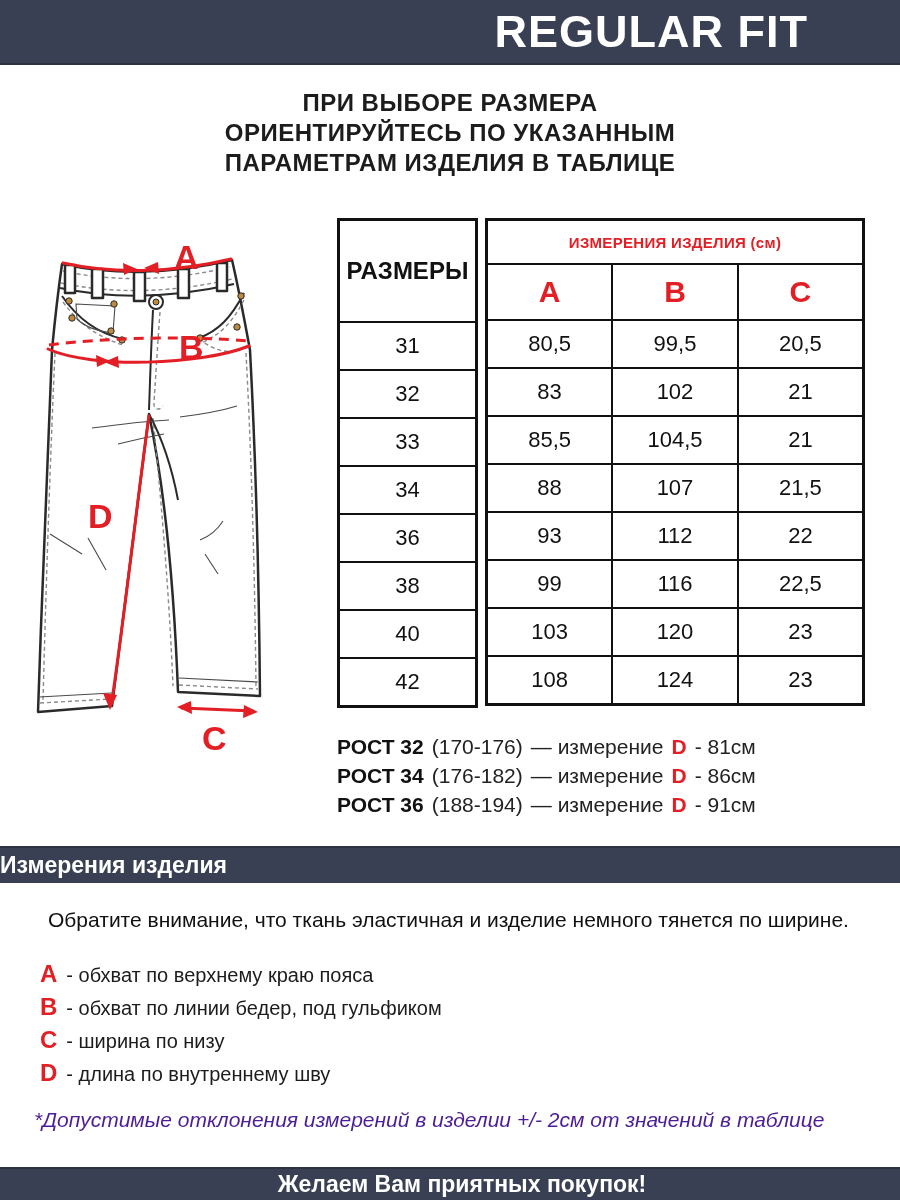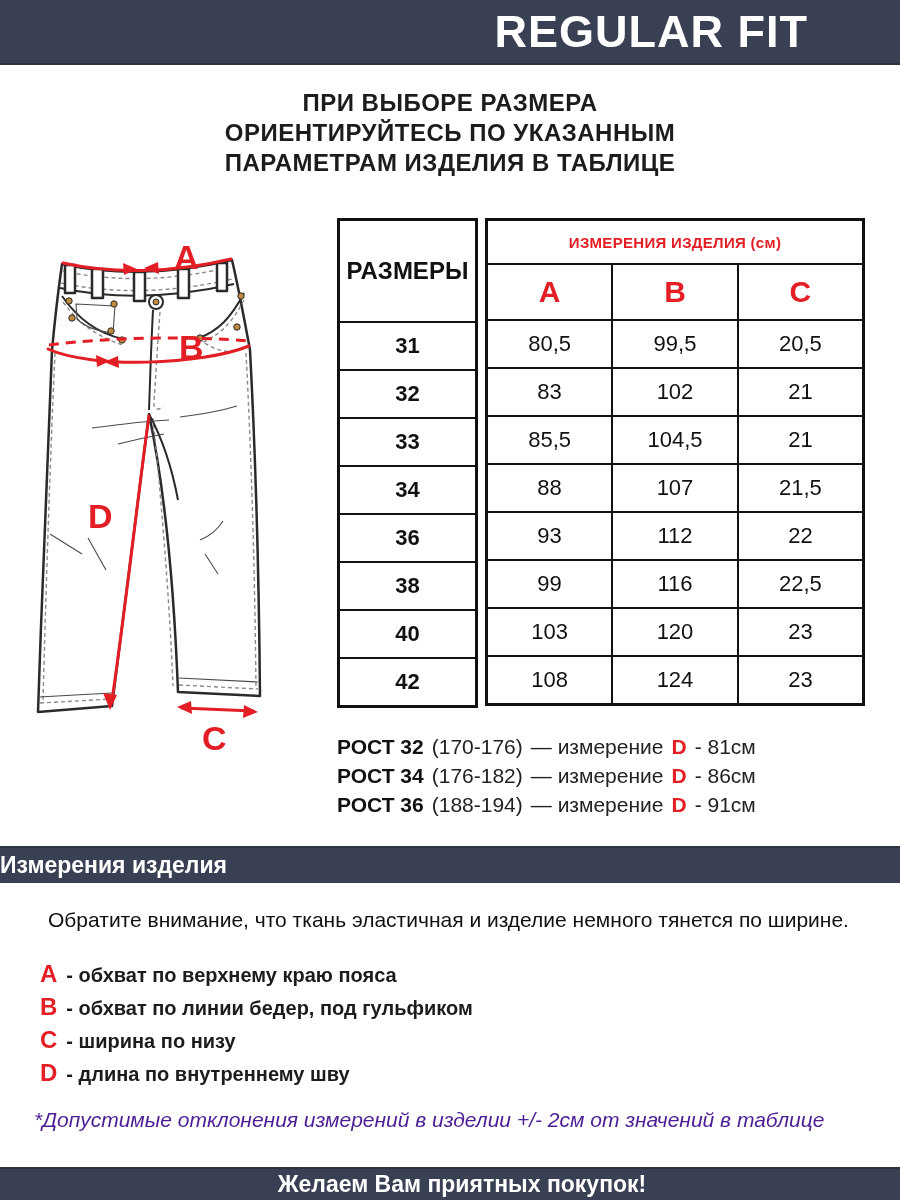--- a/index.html
+++ b/index.html
@@ -47,21 +47,21 @@
   .j-red-dash{fill:none;stroke:var(--red);stroke-width:3;stroke-dasharray:10 7;stroke-linecap:butt;}
   .j-arr{fill:var(--red);}
   .j-lbl{fill:var(--red);font-family:"Liberation Sans",sans-serif;font-weight:bold;font-size:34px;}
 
   
   .tables{position:absolute;left:337px;top:218px;display:flex;gap:7px;align-items:flex-start;}
   table.t{border-collapse:collapse;background:#fff;border:3px solid #111;}
   table.t th,table.t td{border:2px solid #111;text-align:center;vertical-align:middle;padding:0;}
   .sizes-t{width:141px;padding-left:33px;}
   .sizes-h{height:100px;font-size:24px;font-weight:bold;color:#111;}
-  .size-cell{height:46px;font-size:22px;font-weight:bold;color:#111;margin-top:12px;}
+  .size-cell{height:46px;font-size:22px;font-weight:normal;color:#111;margin-top:12px;}
   .meas-t{width:380px;table-layout:fixed;}
   .group-h{height:42px;font-size:15px;font-weight:bold;color:var(--red);letter-spacing:.3px;}
   .col-h{height:54px;font-size:30px;font-weight:bold;color:var(--red);}
   .meas-t td{height:46px;font-size:22px;color:#111;}
 
   
   .hnotes{position:absolute;left:337px;top:733px;display:flex;flex-direction:column;gap:2px;}
   .hn{display:flex;gap:8px;align-items:baseline;font-size:21px;line-height:27px;color:#222;}
   .hn-label{color:#111;font-weight:bold;}
   .hn-letter{color:var(--red);font-weight:bold;}
@@ -75,21 +75,21 @@
   }
   .section-bar span{color:#fff;font-weight:bold;font-size:23px;}
 
   
   .note{position:absolute;top:896px;left:36px;margin:12px;font-size:21px;color:#111;}
 
   
   .legend{position:absolute;top:960px;left:40px;display:flex;flex-direction:column;gap:9px;}
   .legend-item{display:flex;align-items:baseline;gap:9px;height:24px;}
   .legend-letter{color:var(--red);font-weight:bold;font-size:24px;}
-  .legend-text{font-weight:bold;font-size:20px;color:#1c1c1c;text-align:right;}
+  .legend-text{font-weight:normal;font-size:20px;color:#1c1c1c;text-align:right;}
 
   
   .footnote{position:absolute;top:1108px;left:34px;margin:0;font-style:italic;font-weight:normal;font-size:21px;color:#4c1d95;}
 
   
   .bottombar{
     position:absolute;bottom:0;left:0;width:900px;height:33px;
     background:var(--navy);box-sizing:border-box;
     display:flex;align-items:center;justify-content:center;
     border-top:2px solid #2e3342;

